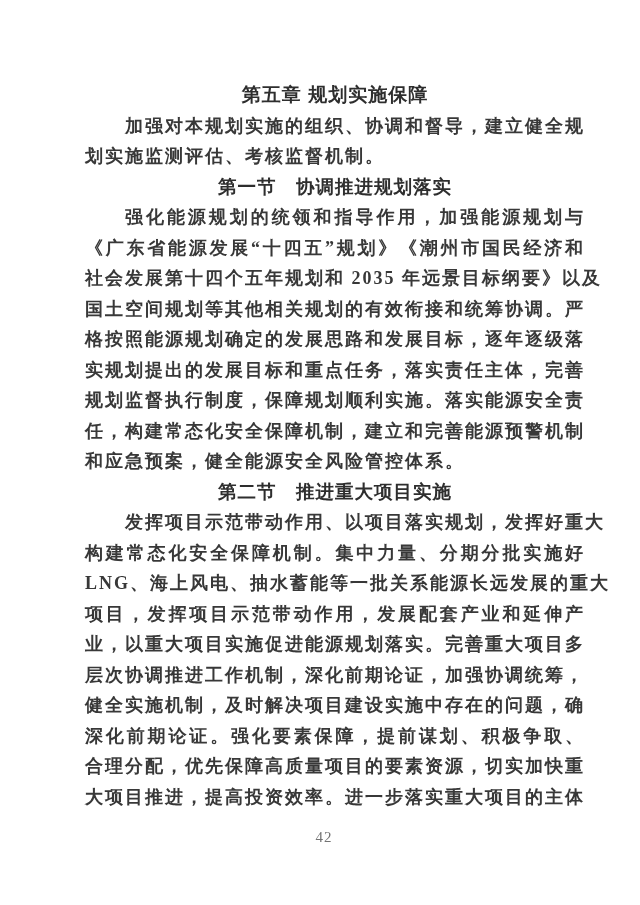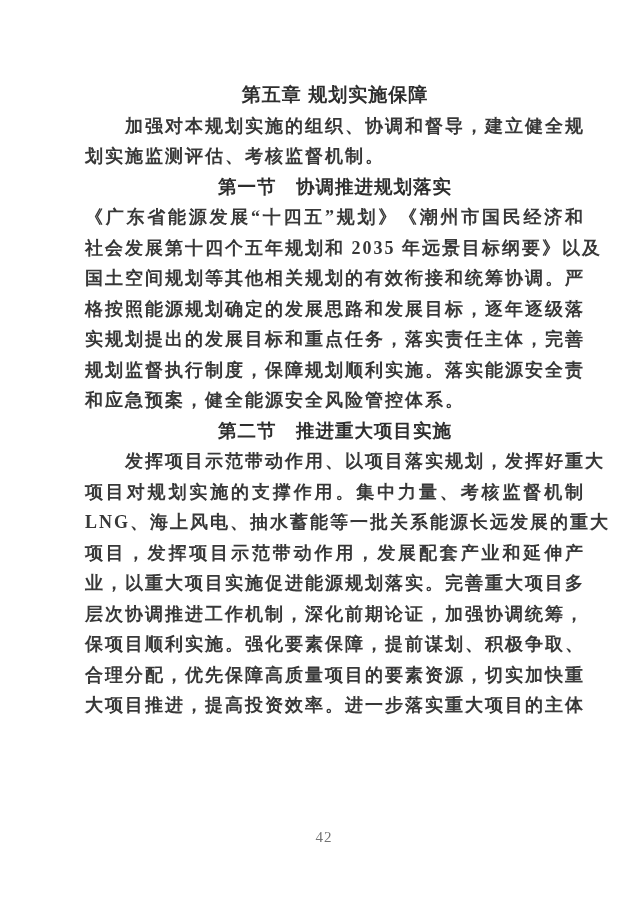--- a/index.html
+++ b/index.html
@@ -72,32 +72,35 @@
 </style>
 </head>
 <body>
 
 <div class="page">
   <div class="content" id="doc-content">
       <div class="chapter">第五章 规划实施保障</div>
       <div class="line indent">加强对本规划实施的组织、协调和督导，建立健全规</div>
       <div class="line no-just">划实施监测评估、考核监督机制。</div>
       <div class="section">第一节　协调推进规划落实</div>
+      <div class="line indent">强化能源规划的统领和指导作用，加强能源规划与</div>
       <div class="line">《广东省能源发展“十四五”规划》《潮州市国民经济和</div>
       <div class="line">社会发展第十四个五年规划和 2035 年远景目标纲要》以及</div>
       <div class="line">国土空间规划等其他相关规划的有效衔接和统筹协调。严</div>
       <div class="line">格按照能源规划确定的发展思路和发展目标，逐年逐级落</div>
       <div class="line">实规划提出的发展目标和重点任务，落实责任主体，完善</div>
       <div class="line">规划监督执行制度，保障规划顺利实施。落实能源安全责</div>
+      <div class="line">任，构建常态化安全保障机制，建立和完善能源预警机制</div>
       <div class="line no-just">和应急预案，健全能源安全风险管控体系。</div>
       <div class="section">第二节　推进重大项目实施</div>
       <div class="line indent">发挥项目示范带动作用、以项目落实规划，发挥好重大</div>
-      <div class="line">项目对规划实施的支撑作用。集中力量、考核监督机制</div>
+      <div class="line">构建常态化安全保障机制。集中力量、分期分批实施好</div>
       <div class="line">LNG、海上风电、抽水蓄能等一批关系能源长远发展的重大</div>
       <div class="line">项目，发挥项目示范带动作用，发展配套产业和延伸产</div>
       <div class="line">业，以重大项目实施促进能源规划落实。完善重大项目多</div>
       <div class="line">层次协调推进工作机制，深化前期论证，加强协调统筹，</div>
-      <div class="line">保项目顺利实施。强化要素保障，提前谋划、积极争取、</div>
+      <div class="line">健全实施机制，及时解决项目建设实施中存在的问题，确</div>
+      <div class="line">深化前期论证。强化要素保障，提前谋划、积极争取、</div>
       <div class="line">合理分配，优先保障高质量项目的要素资源，切实加快重</div>
       <div class="line">大项目推进，提高投资效率。进一步落实重大项目的主体</div>
     </div>
   <div class="page-number">42</div>
 </div>
 
 </body></html>

